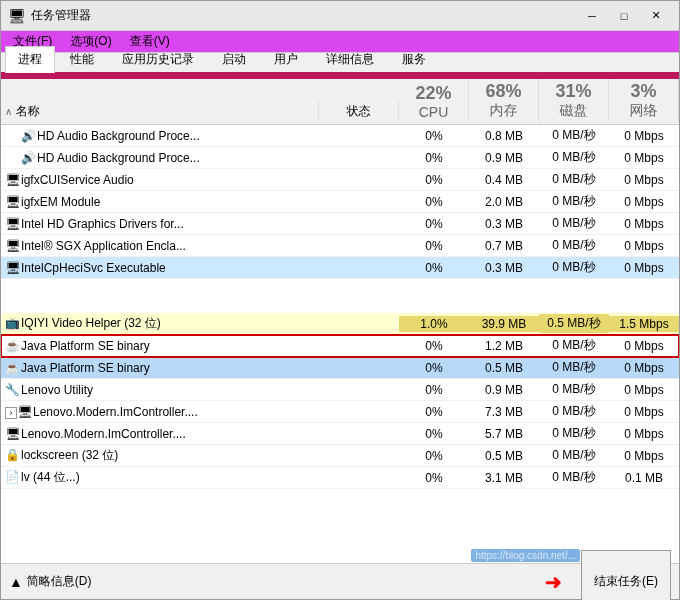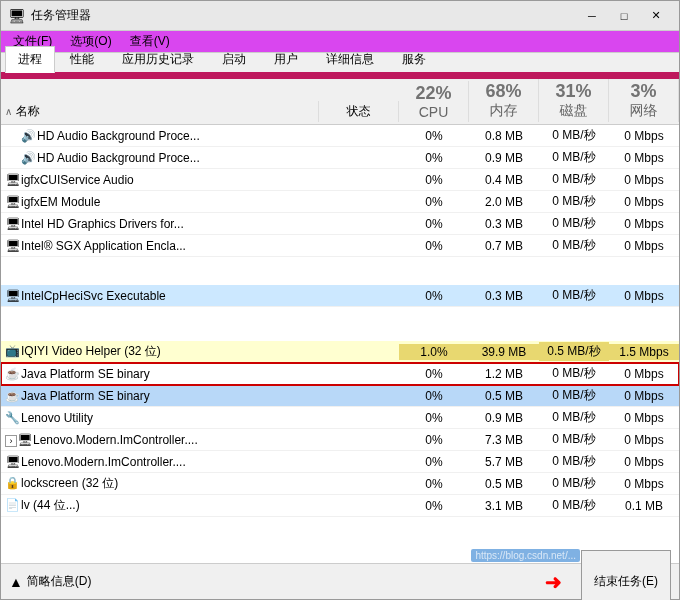--- a/index.html
+++ b/index.html
@@ -146,21 +146,21 @@
       overflow-x: auto;
     }
     .table-row {
       display: grid;
       grid-template-columns: 1fr 80px 70px 70px 70px 70px;
       height: 22px;
       align-items: center;
       border-bottom: 1px solid #f0f0f0;
       cursor: pointer;
     }
-    .table-row.selected { background: #cce8ff; margin-top: 28px; }
+    .table-row.selected { background: #cce8ff; }
     .table-row.highlighted { background: #ffffd0; margin-top: 34px; }
     .table-row.selected-blue { background: #b8d8f8; }
     .cell {
       padding: 1px 4px;
       font-size: 12px;
       color: #000;
       white-space: nowrap;
       overflow: hidden;
       text-overflow: ellipsis;
       text-align: center;

